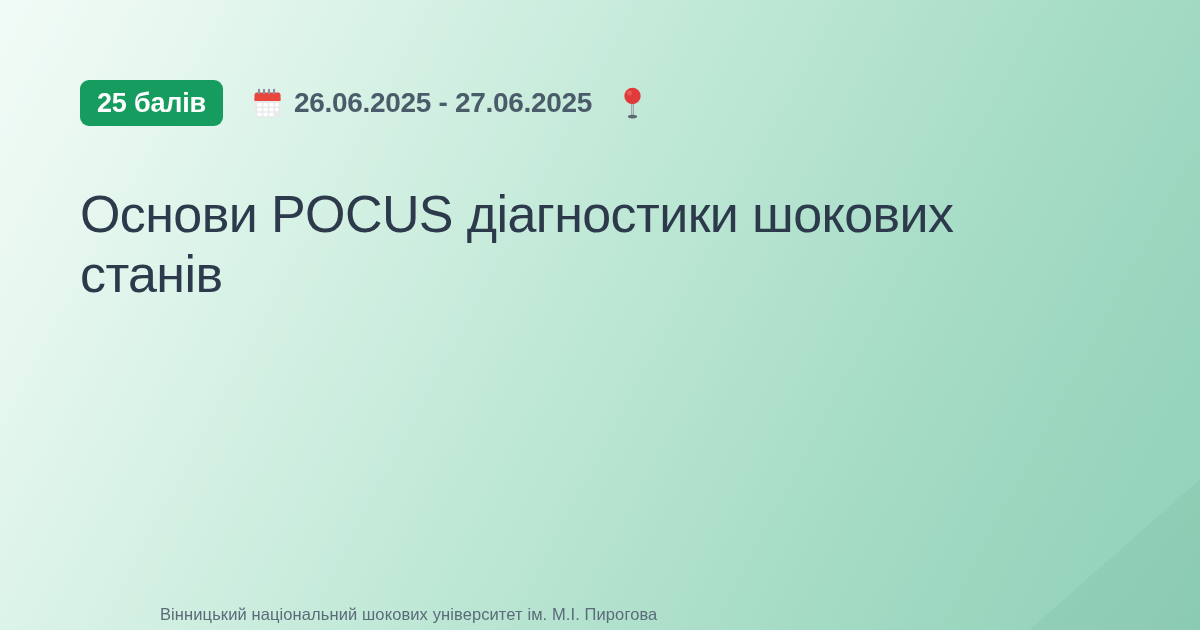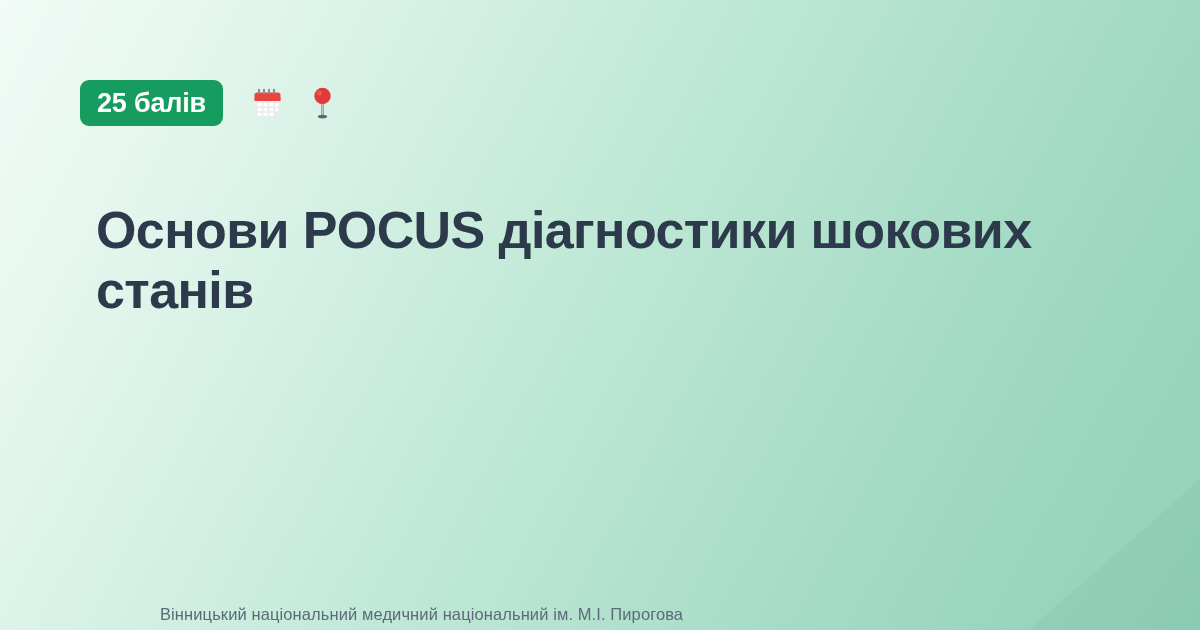--- a/index.html
+++ b/index.html
@@ -102,27 +102,27 @@
   .meta-text { display: inline-block; }
 
   .emoji {
     display: inline-block;
     flex: none;
     line-height: 0;
   }
 
   
   .title {
-    margin: 16px;
+    margin: 0;
     padding-top: 58px;
     max-width: 1020px;
     color: #2c3a4b;
     font-size: 52px;
     line-height: 60px;
-    font-weight: bold;
+    font-weight: normal;
     letter-spacing: -0.6px;
   }
 
   
   .footer {
     position: absolute;
     left: 80px;
     top: 525px;
     color: #5b6b79;
     font-size: 16.5px;
@@ -164,34 +164,35 @@
               <rect x="4.5" y="19.9" width="4.2" height="3.4" rx="0.5"></rect>
               <rect x="10.4" y="19.9" width="4.2" height="3.4" rx="0.5"></rect>
               <rect x="16.3" y="19.9" width="4.2" height="3.4" rx="0.5"></rect>
               <rect x="22.2" y="19.9" width="3.2" height="3.4" rx="0.5"></rect>
               <rect x="4.5" y="24.8" width="4.2" height="3.1" rx="0.5"></rect>
               <rect x="10.4" y="24.8" width="4.2" height="3.1" rx="0.5"></rect>
               <rect x="16.3" y="24.8" width="4.2" height="3.1" rx="0.5"></rect>
             </g>
           </svg>
         </span>
+        <span class="meta-text">26.06.2025 - 27.06.2025</span>
       </span>
 
       <span class="meta-item">
         <span class="emoji">
           <svg width="21" height="33" viewBox="0 0 21 33" aria-hidden="true">
             <path d="M10.5 15.5v13" stroke="#9aa3ab" stroke-width="3" stroke-linecap="round"></path>
             <path d="M10.5 15.5v13" stroke="#c3cad0" stroke-width="1.2" stroke-linecap="round"></path>
             <ellipse cx="10.5" cy="29.6" rx="4.6" ry="1.9" fill="#5d676f"></ellipse>
             <circle cx="10.5" cy="9" r="8.2" fill="#e03a3a"></circle>
             <circle cx="7.6" cy="6.1" r="2.5" fill="#f4706c" opacity="0.55"></circle>
           </svg>
         </span>
       </span>
 
     </div>
 
     <h1 class="title">Основи POCUS діагностики шокових станів</h1>
 
-    <div class="footer">Вінницький національний медичний національний ім. М.І. Пирогова</div>
+    <div class="footer">Вінницький національний шокових університет ім. М.І. Пирогова</div>
 
   </div>
 </div>
 
 </body></html>

